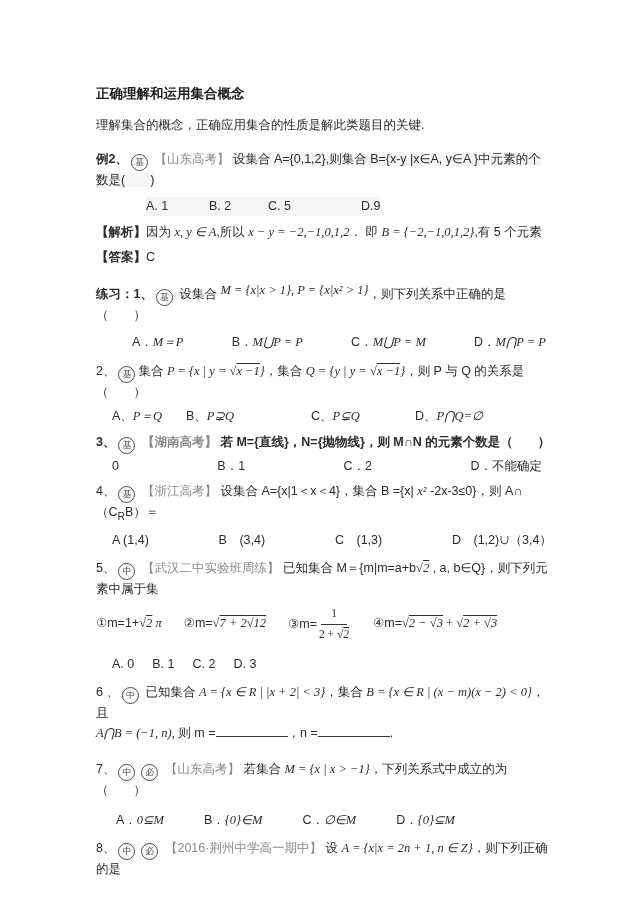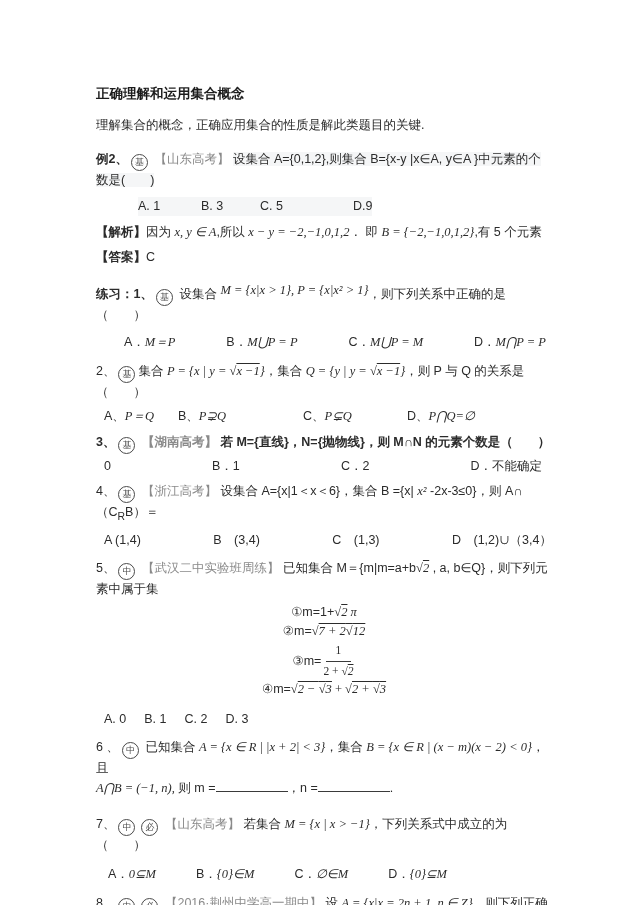--- a/index.html
+++ b/index.html
@@ -20,33 +20,33 @@
   .sq{font-family:"Liberation Serif",serif;font-style:normal;}
   .badge{
     display:inline-flex;align-items:center;justify-content:center;
     width:15px;height:15px;border:1.2px solid #4a4a4a;border-radius:50%;
     font-size:9px;color:#4a4a4a;vertical-align:-2px;margin:0 3px;line-height:1;
     font-weight:normal;flex:0 0 auto;
   }
   .hl{background:#f5f6f7;}
   .bold{font-weight:bold;}
   .raised{position:relative;top:-4px;}
-  .opts{display:flex;margin:0 0 7px 8px;}
+  .opts{display:flex;margin:0 0 7px 16px;}
   .opts-ex{padding-left:34px;gap:0;}
   .opts-ex .opt{display:inline-block;}
   .opts-ex .o1{width:63px;} .opts-ex .o2{width:59px;} .opts-ex .o3{width:93px;}
   .opts-q1{justify-content:space-between;padding-left:20px;padding-right:6px;margin-bottom:9px;}
   .opts-q2{padding-left:0;margin-bottom:7px;}
   .opts-q2 .o1{width:74px;} .opts-q2 .o2{width:125px;} .opts-q2 .o3{width:70px;padding-right:0;}
   .opts-q2 .o4{margin-left:34px;}
   .opts-q3{justify-content:space-between;padding-right:10px;margin-bottom:5px;}
   .opts-q4{justify-content:space-between;margin-bottom:8px;}
   .opts-q5{gap:18px;padding-left:0;margin-bottom:9px;}
   .opts-q7{gap:40px;padding-left:4px;margin-bottom:9px;}
-  .itemsrow{display:flex;align-items:center;margin:4px 0 10px 0;min-height:42px;flex-direction:column;}
+  .itemsrow{display:flex;align-items:center;gap:22px;margin:4px 0 10px 0;min-height:42px;}
   .frac{display:inline-flex;flex-direction:column;align-items:center;vertical-align:middle;font-size:11.5px;margin:0 2px;}
   .frac .num{border-bottom:1px solid #3a3a3a;padding:0 10px 1px 10px;}
   .frac .den{padding-top:1px;}
   .blank{display:inline-block;width:72px;border-bottom:1px solid #3a3a3a;height:12px;vertical-align:baseline;}
   .q6line2{margin-bottom:17px;}
   .watermark{
     position:absolute;right:14px;bottom:12px;display:flex;align-items:center;gap:4px;
     color:#ecebea;font-weight:bold;font-size:20px;letter-spacing:1px;user-select:none;
   }
   .wm-icon{width:30px;height:26px;flex:0 0 auto;}
@@ -61,21 +61,21 @@
 
     <div class="line intro">理解集合的概念，正确应用集合的性质是解此类题目的关键.</div>
 
     <div class="line">
       <span class="bold">例2、</span><span class="badge">基</span>
       <span class="src">【山东高考】</span>
       <span class="hl">设集合 A={0,1,2},则集合 B={x-y |x∈A, y∈A }中元素的个数是(　　)</span>
     </div>
     <div class="opts opts-ex">
       <span class="opt o1 hl">A. 1</span>
-      <span class="opt o2 hl">B. 3</span>
+      <span class="opt o2 hl">B. 2</span>
       <span class="opt o3 hl">C. 5</span>
       <span class="opt hl">D.9</span>
     </div>
     <div class="line">
       <span class="bold">【解析】</span><span>因为</span>
       <span class="m">x, y ∈ A</span><span>,所以</span>
       <span class="m">x − y = −2,−1,0,1,2</span><span>． 即</span>
       <span class="m">B = {−2,−1,0,1,2}</span><span>,有 5 个元素</span>
     </div>
     <div class="line" style="margin-bottom:17px;">
@@ -114,21 +114,21 @@
     <div class="opts opts-q3">
       <span class="opt">0</span>
       <span class="opt">B．1</span>
       <span class="opt">C．2</span>
       <span class="opt">D．不能确定</span>
     </div>
 
     <div class="line" style="margin-bottom:7px;">
       <span>4、</span><span class="badge">基</span>
       <span class="src">【浙江高考】</span>
-      <span>设集合 A={x|1＜x＜6}，集合 B ={x| </span><span class="m">x²</span><span> -2x-3≤0}，则 A∩（C</span><sub>R</sub><span>B）＝</span>
+      <span>设集合 A={x|1＜x＜4}，集合 B ={x| </span><span class="m">x²</span><span> -2x-3≤0}，则 A∩（C</span><sub>R</sub><span>B）＝</span>
     </div>
     <div class="opts opts-q4">
       <span class="opt">A (1,4)</span>
       <span class="opt">B　(3,4)</span>
       <span class="opt">C　(1,3)</span>
       <span class="opt">D　(1,2)∪（3,4）</span>
     </div>
 
     <div class="line" style="margin-bottom:1px;">
       <span>5、</span><span class="badge">中</span>

